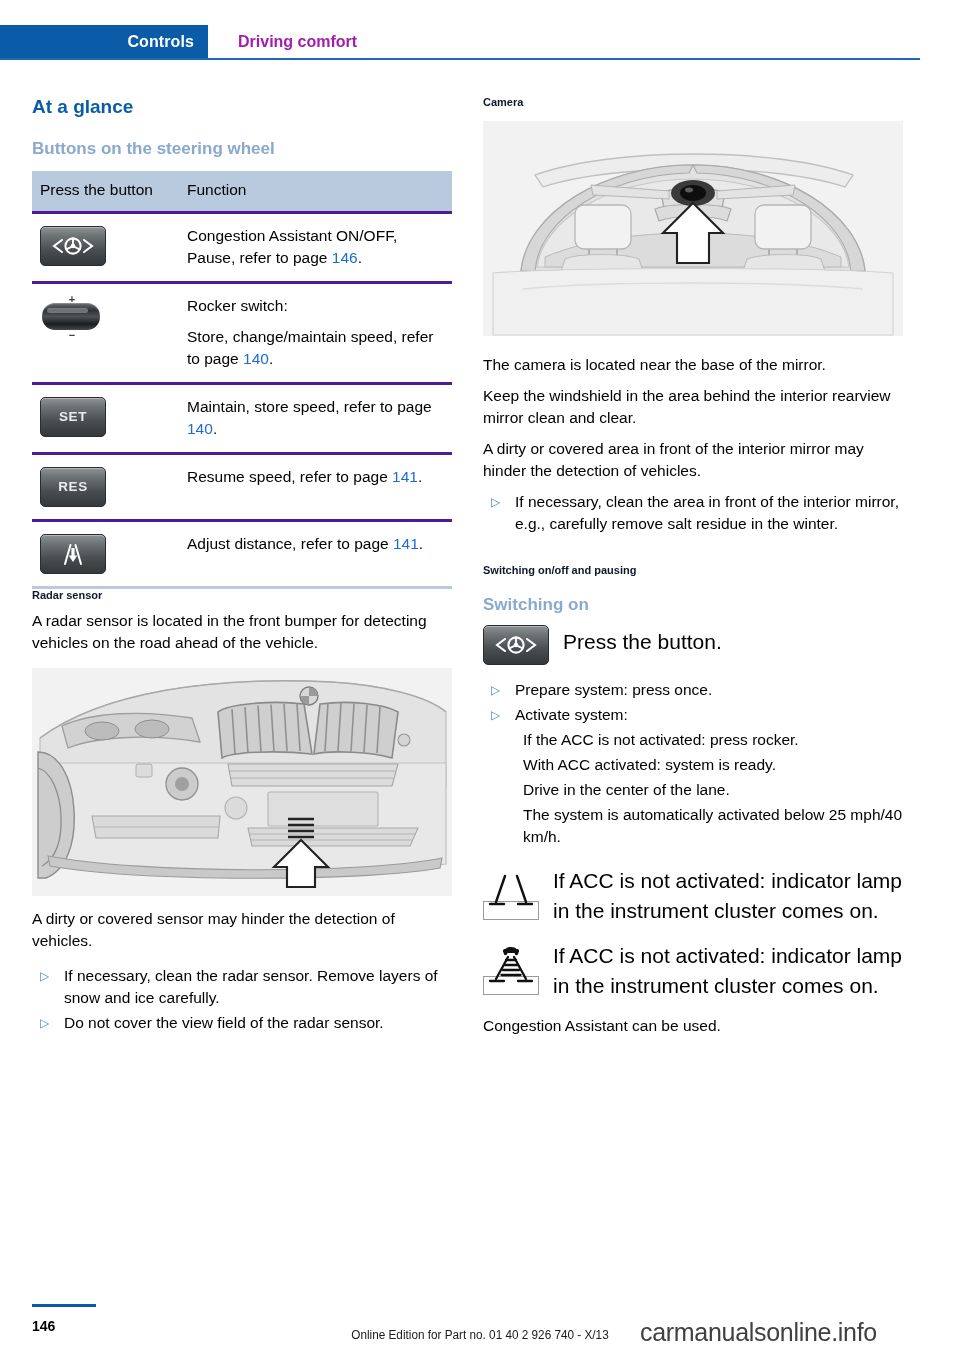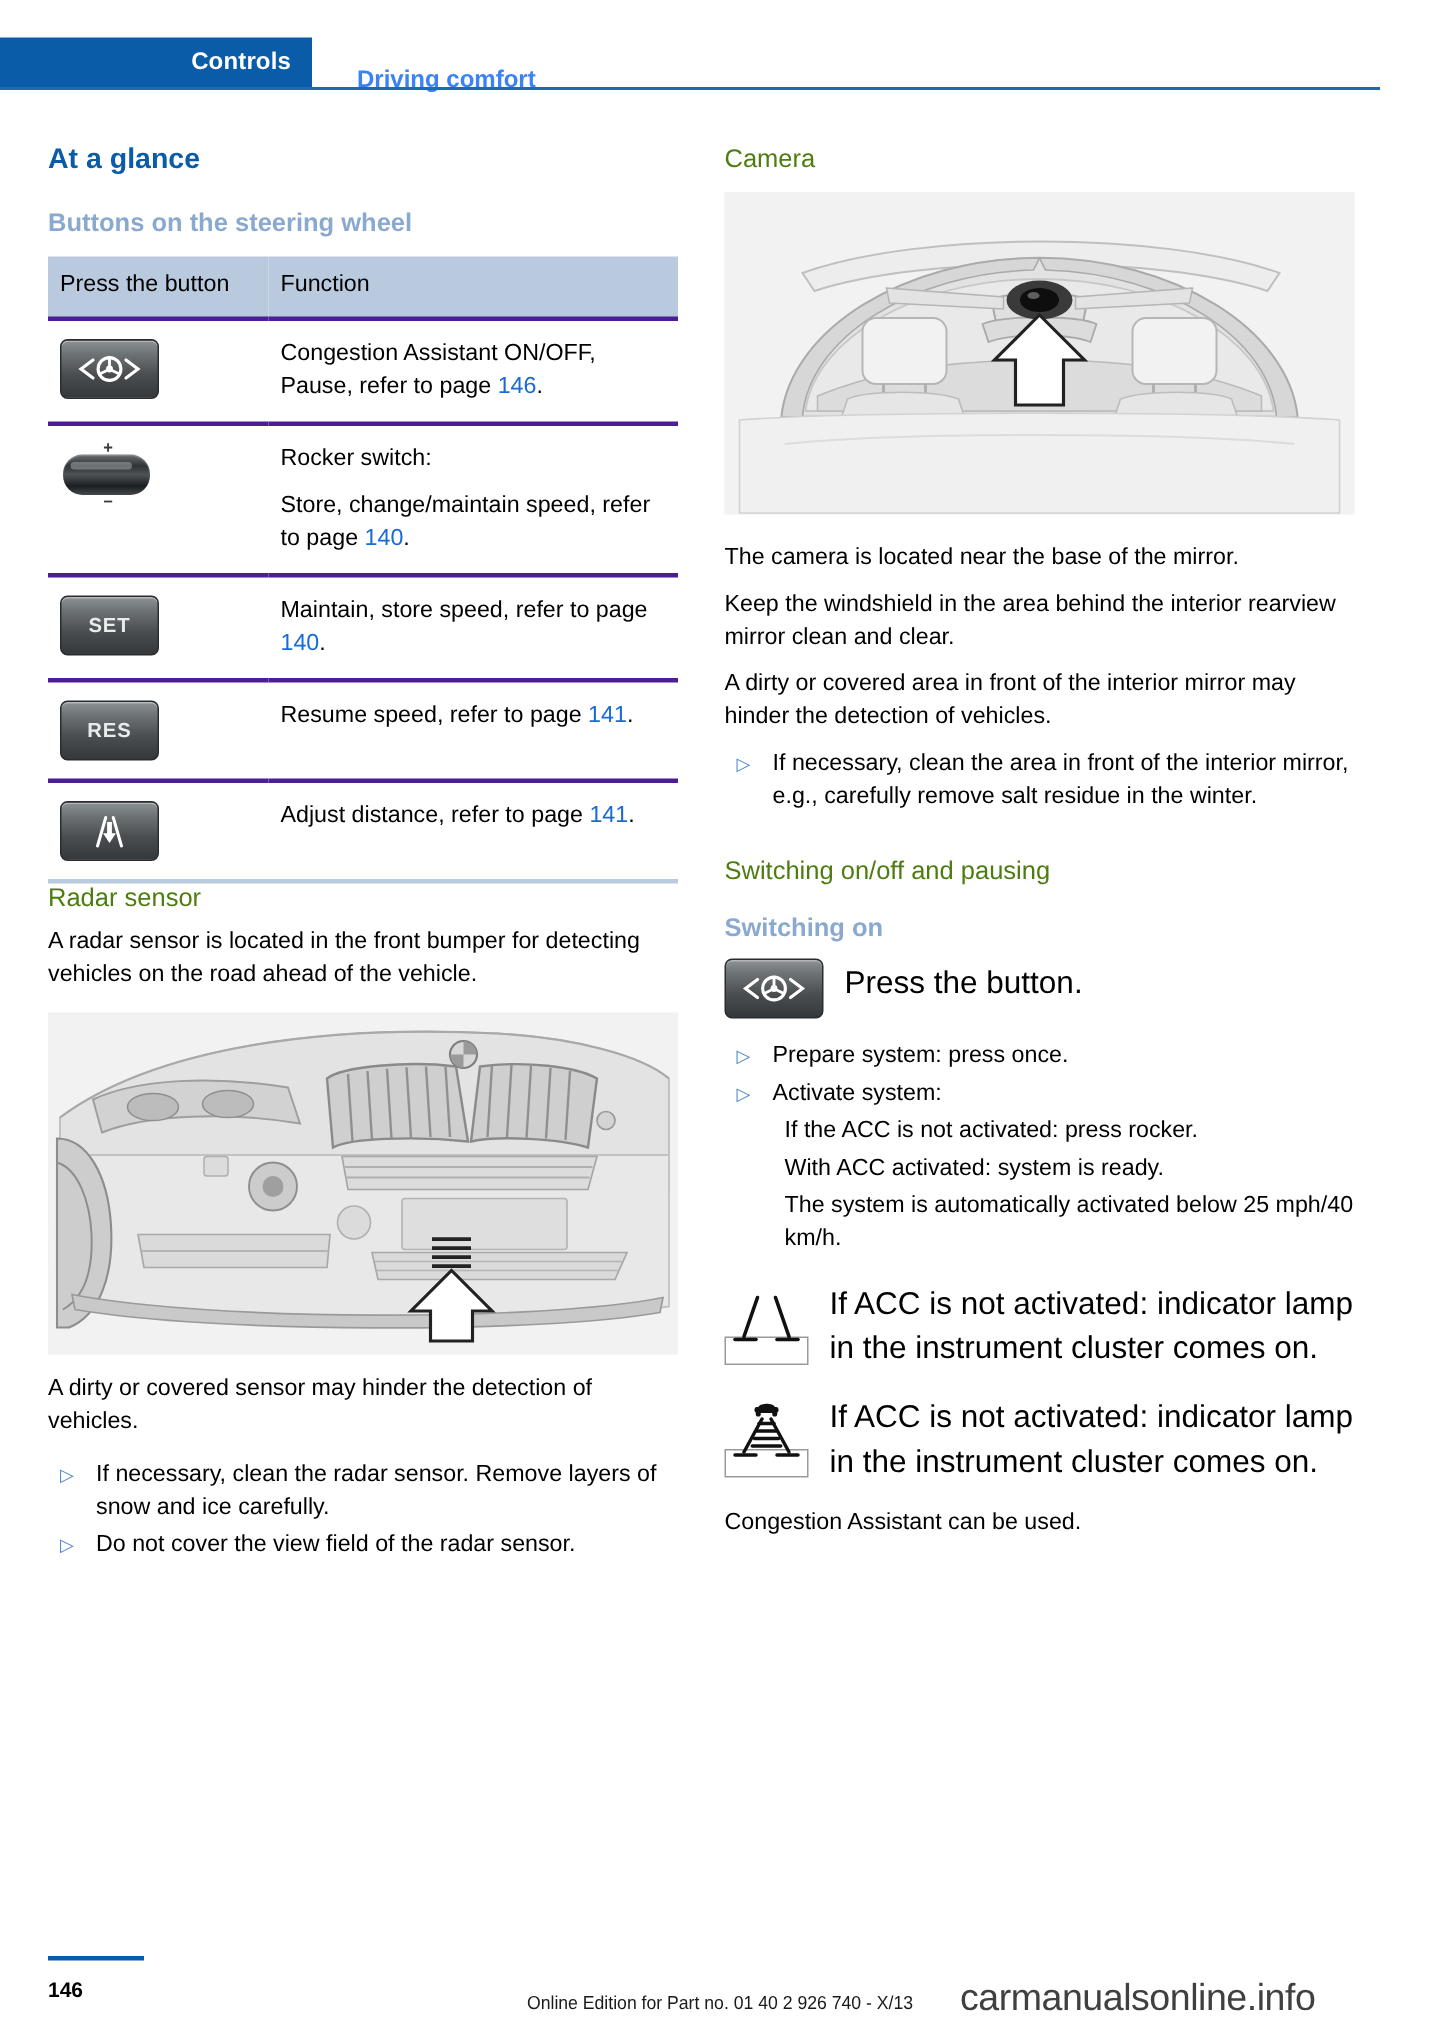--- a/index.html
+++ b/index.html
@@ -39,25 +39,25 @@
     display: flex;
     align-items: center;
     justify-content: flex-end;
     padding-right: 14px;
     width: 208px;
     box-sizing: border-box;
     letter-spacing: .1px;
   }
   .tab-section {
     position: absolute;
-    left: 238px; top: 12px;
+    left: 238px; top: 0;
     height: 34px;
     display: flex;
     align-items: center;
-    color: #3b82f6;
+    color: #a21caf;
     font-size: 16px;
     font-weight: bold;
   }
 
   
   .col {
     position: absolute;
     top: 96px;
     width: 420px;
   }
@@ -73,23 +73,23 @@
     line-height: 1.15;
   }
   h2.h-sub {
     font-size: 17px;
     font-weight: bold;
     color: #8aa9cf;
     margin: 0 0 13px 0;
     line-height: 1.15;
   }
   h2.h-sec {
-    font-size: 17px;
-    font-weight: normal;
-    color: #4d7c0f;
+    font-size: 11px;
+    font-weight: bold;
+    color: #0f172a;
     margin: 0 0 9px 0;
     line-height: 1.15;
   }
   .gap-sec { margin-top: 24px; }
 
   p.body-text {
     font-size: 15.5px;
     line-height: 1.42;
     margin: 0 0 9px 0;
   }
@@ -548,20 +548,21 @@
     <div class="bullet-row">
       <span class="bullet-mark">▷</span>
       <span class="bullet-text">Prepare system: press once.</span>
     </div>
     <div class="bullet-row">
       <span class="bullet-mark">▷</span>
       <span class="bullet-text">Activate system:</span>
     </div>
     <div class="sub-line">If the ACC is not activated: press rocker.</div>
     <div class="sub-line">With ACC activated: system is ready.</div>
+    <div class="sub-line">Drive in the center of the lane.</div>
     <div class="sub-line">The system is automatically activated below 25 mph/40 km/h.</div>
   </div>
 
   <div class="icon-row" style="margin-top:16px;">
     <span class="ic">
       <span class="lamp-box">
         <svg width="54" height="52" viewBox="0 0 54 52">
           <g fill="none" stroke="#111111" stroke-width="2.4" stroke-linecap="round">
             <line x1="21" y1="12" x2="12" y2="38"></line>
             <line x1="33" y1="12" x2="42" y2="38"></line>

